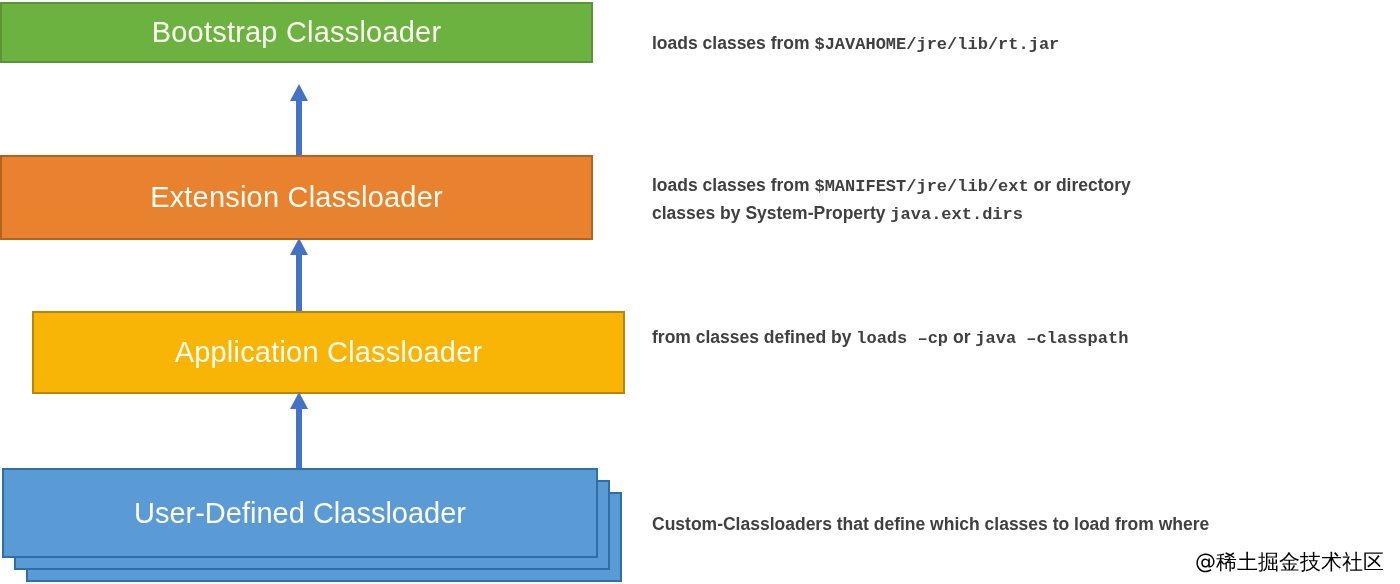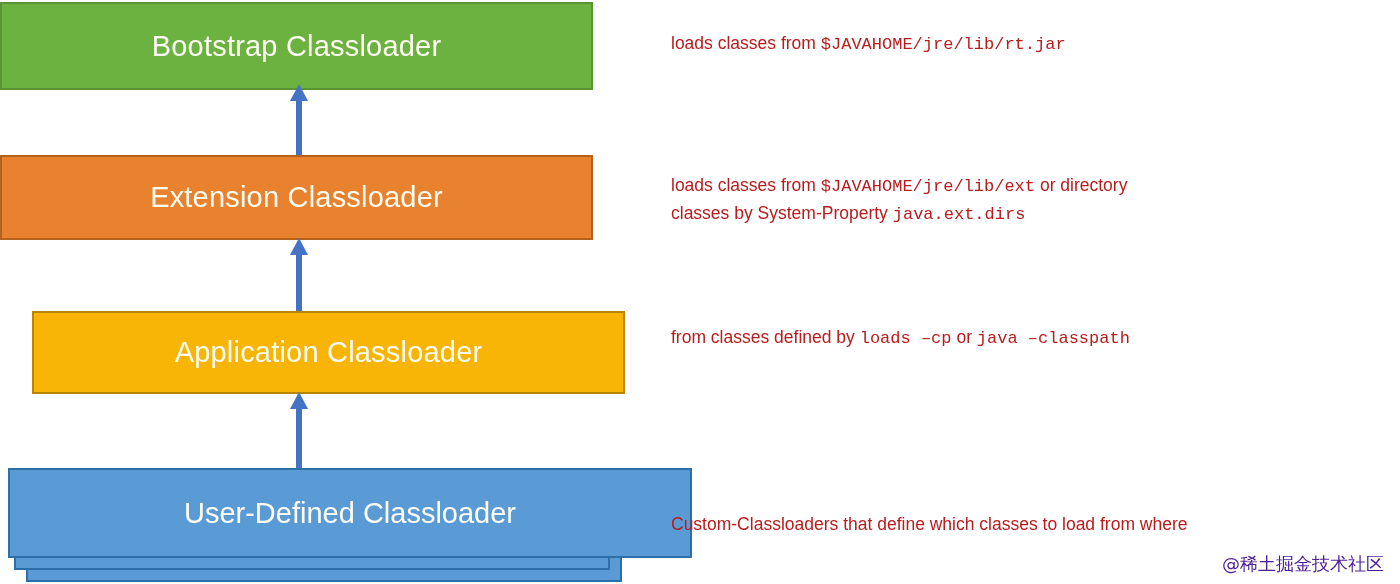--- a/index.html
+++ b/index.html
@@ -32,21 +32,21 @@
     justify-content: center;
     color: #fdfcf2;
     font-size: 29px;
     font-weight: 400;
     letter-spacing: 0.2px;
     white-space: nowrap;
   }
 
   .box-bootstrap {
     left: 0px;  top: 2px;
-    width: 593px; height: 88px;
+    width: 593px; height: 61px;
     background: #6cb240;
     border: 2px solid #5a9434;
   }
 
   .box-extension {
     left: 0px; top: 155px;
     width: 593px; height: 85px;
     background: #e8822e;
     border: 2px solid #b5631c;
     align-items: center;
@@ -70,69 +70,68 @@
   .stack-back2 {
     left: 26px; top: 492px;
     width: 596px; height: 90px;
   }
   .stack-back1 {
     left: 14px; top: 480px;
     width: 596px; height: 90px;
   }
   .stack-front {
     left: 2px; top: 468px;
-    width: 684px; height: 90px;
+    width: 596px; height: 90px;
     display: flex;
     align-items: center;
     justify-content: center;
     color: #fdfcf2;
     font-size: 29px;
     white-space: nowrap;
-    margin-left: 6px;
   }
 
   
   .arrow {
     position: absolute;
     left: 288px;
     width: 22px;
   }
   .arrow svg { display: block; }
 
   .arrow-1 { top: 84px;  height: 74px; }
   .arrow-2 { top: 238px; height: 76px; }
   .arrow-3 { top: 392px; height: 80px; }
 
   
   .desc {
     position: absolute;
-    left: 671px;
-    color: #b91c1c;
+    left: 652px;
+    color: #404040;
     font-size: 17.5px;
     line-height: 26px;
     font-family: "Liberation Sans", sans-serif;
-    font-weight: 400;
+    font-weight: 700;
   }
   .desc .mono {
     font-family: "Liberation Mono", "DejaVu Sans Mono", monospace;
     font-size: 17px;
     letter-spacing: 0px;
   }
   .desc-1 { top: 30px; }
   .desc-2 { top: 172px; }
   .desc-3 { top: 324px; }
   .desc-4 { top: 511px; }
 
   
   .watermark {
     position: absolute;
     right: 16px;
     bottom: 8px;
-    color: #4c1d95;
-    font-size: 18px;
+    color: #000000;
+    font-size: 21px;
     font-family: "DejaVu Sans", sans-serif;
     white-space: nowrap;
     user-select: none;
   }
 </style>
 </head>
 <body>
 
 <div id="diagram">
 
@@ -172,21 +171,21 @@
   <div class="stack-layer stack-back2"></div>
   <div class="stack-layer stack-back1"></div>
   <div class="stack-layer stack-front">
     <span>User-Defined Classloader</span>
   </div>
 
   <div class="desc desc-1">
       <div><span>loads classes from </span><span class="mono">$JAVAHOME/jre/lib/rt.jar</span></div>
     </div>
   <div class="desc desc-2">
-      <div><span>loads classes from </span><span class="mono">$JAVAHOME/jre/lib/ext</span><span> or directory</span></div>
+      <div><span>loads classes from </span><span class="mono">$MANIFEST/jre/lib/ext</span><span> or directory</span></div>
       <div><span>classes by System-Property </span><span class="mono">java.ext.dirs</span></div>
     </div>
   <div class="desc desc-3">
       <div><span>from classes defined by </span><span class="mono">loads –cp</span><span> or </span><span class="mono">java –classpath</span></div>
     </div>
   <div class="desc desc-4">
       <div><span>Custom-Classloaders that define which classes to load from where</span></div>
     </div>
 
   <div class="watermark">@稀土掘金技术社区</div>

